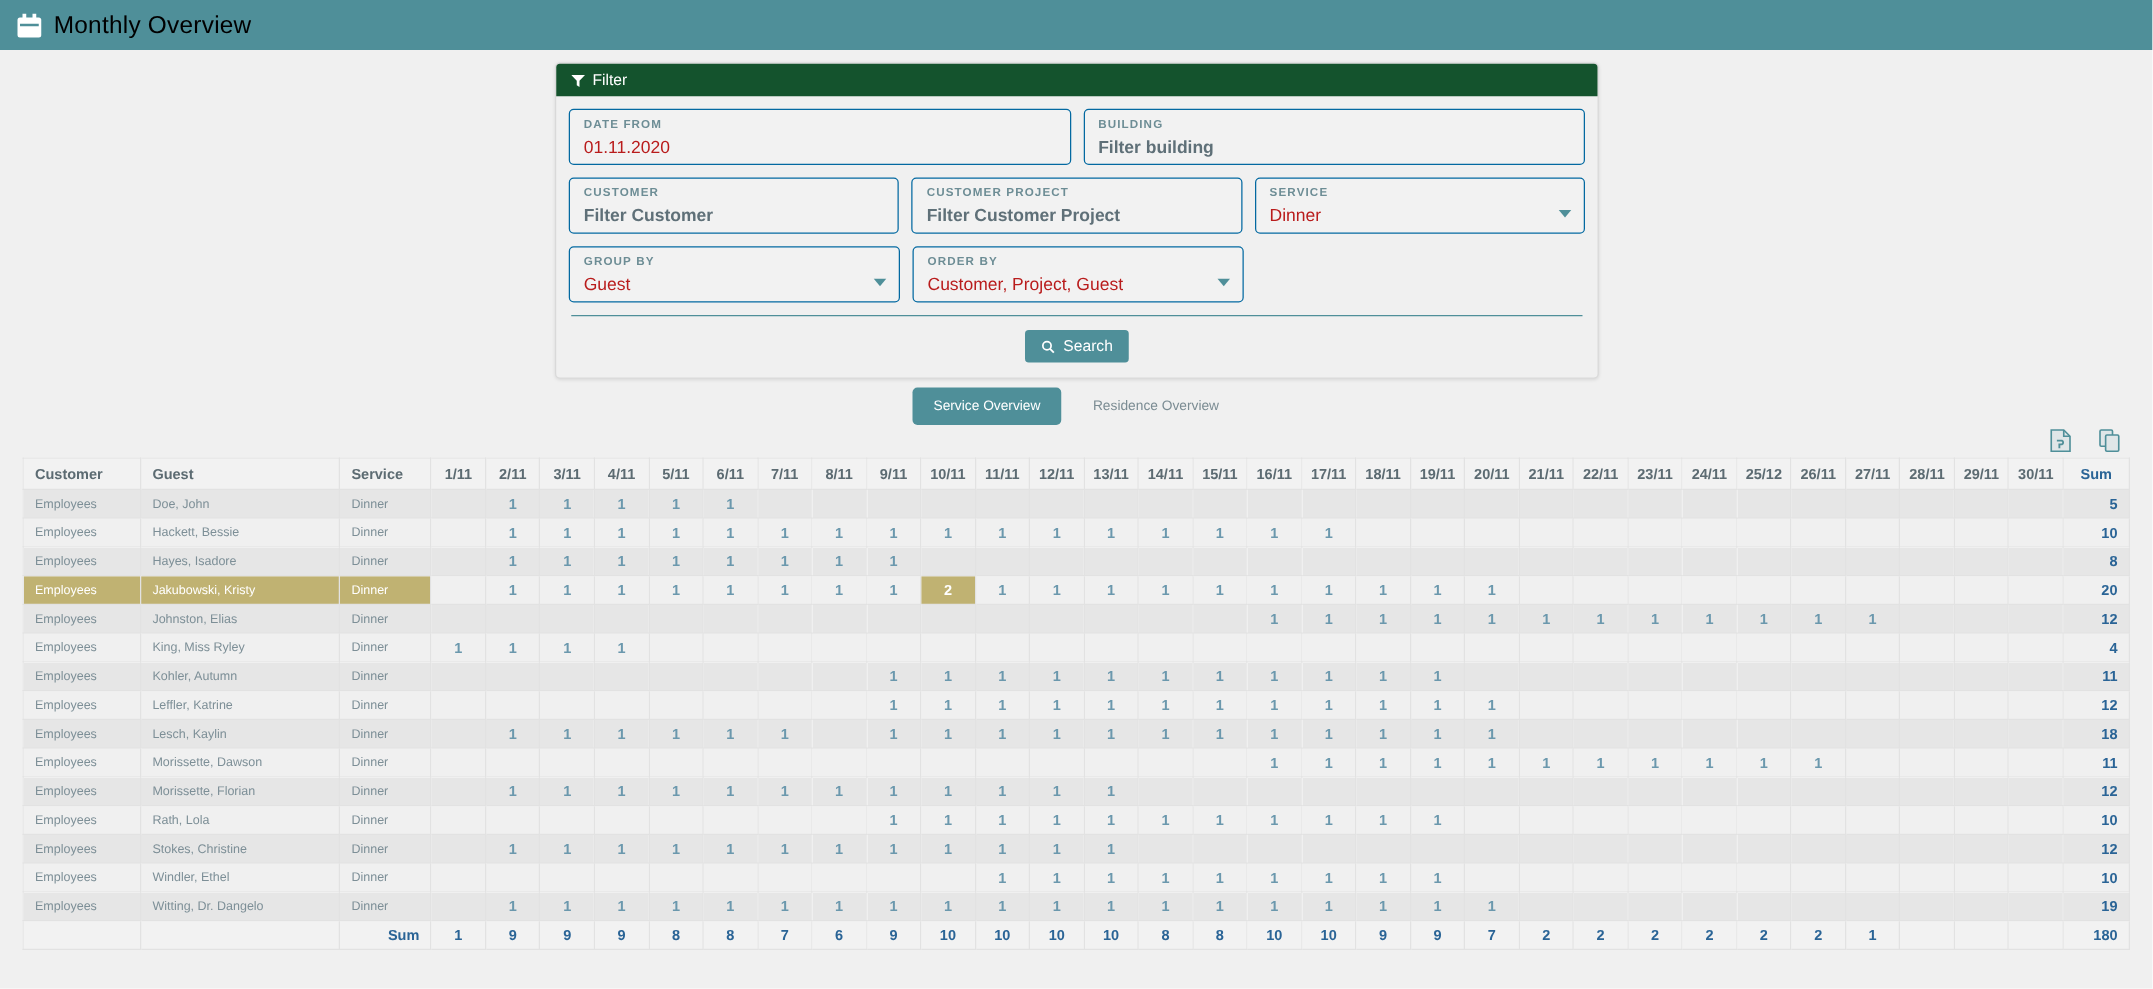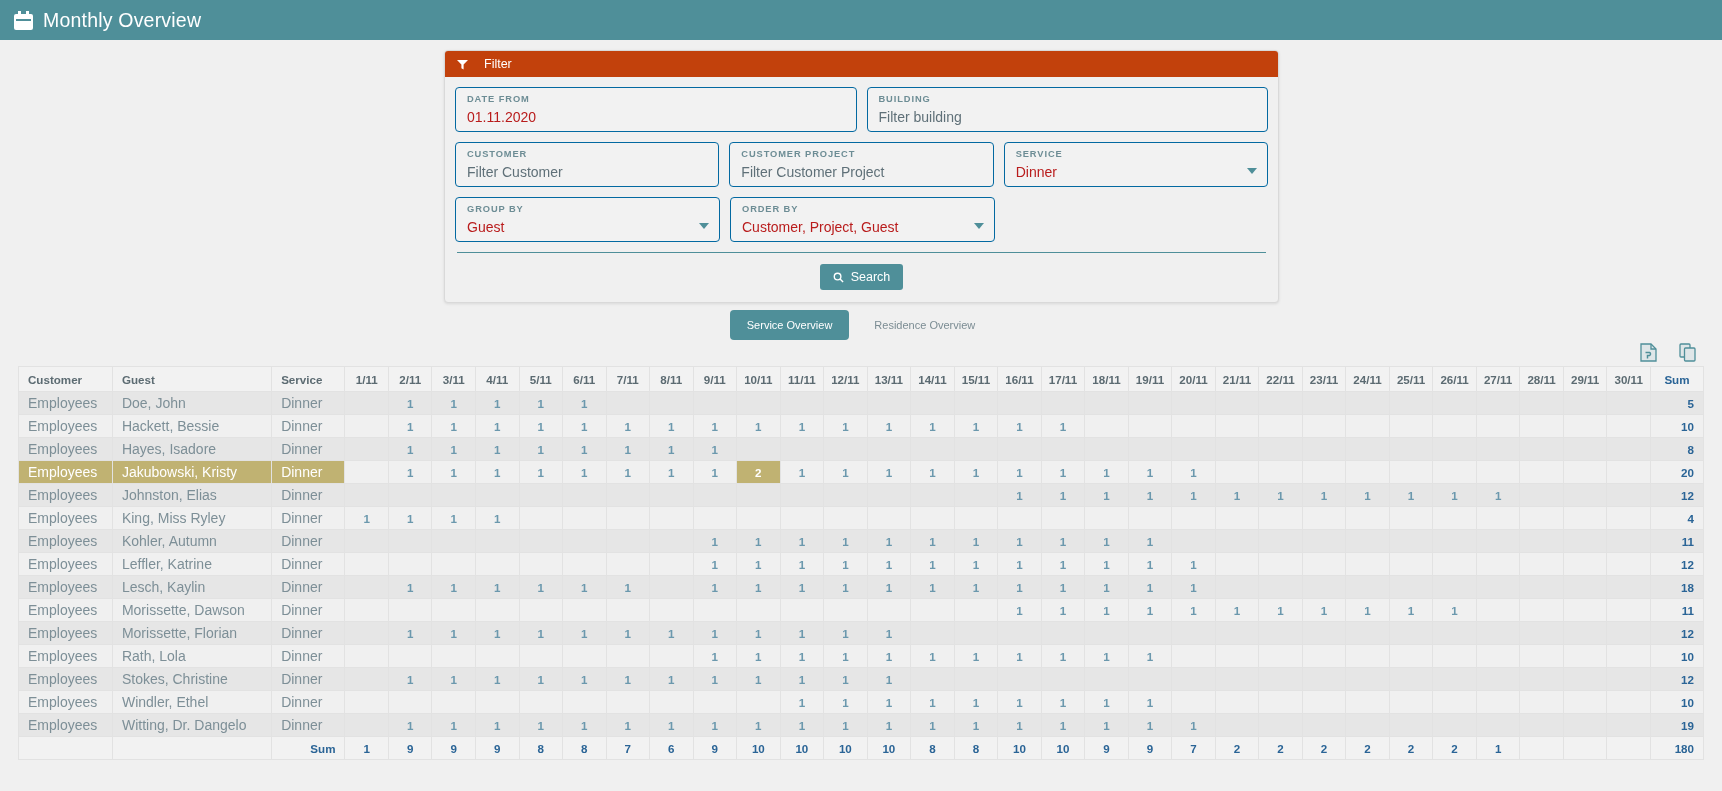--- a/index.html
+++ b/index.html
@@ -11,21 +11,21 @@
     overflow: hidden;
   }
   #app { position: relative; width: 1722px; height: 791px; background: #f0f0f0; }
 
   
   .titlebar {
     height: 40px;
     background: #4f8f99;
     display: flex; align-items: center;
     padding-left: 14px;
-    color: #ffffff;
+    color: #000000;
   }
   .titlebar .cal-icon { width: 19px; height: 19px; position: relative; margin-right: 10px; flex: 0 0 auto; }
   .titlebar .cal-icon .body {
     position: absolute; left: 0; top: 3px; width: 19px; height: 16px;
     background: #ffffff; border-radius: 2px;
   }
   .titlebar .cal-icon .strip {
     position: absolute; left: 2px; top: 8px; width: 15px; height: 2.5px; background: #4f8f99;
   }
   .titlebar .cal-icon .n1, .titlebar .cal-icon .n2 {
@@ -37,43 +37,42 @@
 
   
   .filter-card {
     position: absolute; left: 444px; top: 50px; width: 835px;
     background: #f0f0f0;
     border: 1px solid #d9d9d9;
     border-radius: 4px;
     box-shadow: 0 1px 3px rgba(0,0,0,.10);
   }
   .filter-head {
-    background: #c2410c; color: #fff;
+    background: #14532d; color: #fff;
     height: 26px; display: flex; align-items: center;
     padding-left: 12px; font-size: 12.5px;
     border-radius: 3px 3px 0 0;
-    gap: 10px;
   }
   .funnel { width: 11px; height: 11px; margin-right: 6px; display:inline-block; }
   .filter-body { padding: 10px 10px 0 10px; }
   .frow { display: flex; gap: 10px; margin-bottom: 10px; }
   .field {
     flex: 1 1 0; background: #f2f2f2;
     border: 1px solid #0369a1; border-radius: 4px;
     height: 45px; padding: 6px 11px 0 11px;
     position: relative;
   }
   .field .lbl {
     font-size: 9.3px; letter-spacing: .9px; font-weight: bold;
     color: #6d8d95; text-transform: uppercase; line-height: 11px;
   }
   .field .val {
     font-size: 14px; color: #b91c1c; line-height: 22px; margin-top: 1px;
   }
-  .field .val.placeholder { color: #5f7078; }
+  .field .val.placeholder { color: #5f7078; font-weight: bold; }
   .field .caret {
     position: absolute; right: 10px; bottom: 12px;
     width: 0; height: 0; border-left: 5px solid transparent;
     border-right: 5px solid transparent; border-top: 6px solid #4f8f99;
   }
   .field.ghost { background: transparent; border: none; }
   .divider { border-top: 1px solid #4f8f99; margin: 2px 2px 0 2px; }
   .search-row { display: flex; justify-content: center; padding: 11px 2px 12px 2px; }
   .btn-search {
     background: #4f8f99; color: #fff; border: none; border-radius: 3px;
@@ -119,21 +118,21 @@
   table.grid thead th.sum { color: #2a6496; }
 
   col.c-cust { width: 82px; }
   col.c-guest { width: 139px; }
   col.c-serv { width: 64px; }
   col.c-day  { width: 38px; }
   col.c-sum  { width: 46px; }
 
   tbody tr.even td { background: #e6e6e6; }
   tbody tr.odd  td { background: #f0f0f0; }
-  tbody td.txt { color: #7d8f97; text-align: left; padding-left: 9px; font-size: 14px; margin-left: 18px; }
+  tbody td.txt { color: #7d8f97; text-align: left; padding-left: 9px; font-size: 10px; margin-left: 18px; }
   tbody td.day { text-align: center; color: #6b98ad; font-weight: bold; }
   tbody td.sumcell { text-align: right; color: #2a6496; font-weight: bold; padding-right: 9px; }
 
   tbody tr.hl td.txt { background: #c0b272; color: #ffffff; }
   tbody td.hlcell { background: #c0b272 !important; color: #ffffff !important; }
 
   tfoot td {
     background: #f2f2f2; color: #2a6496; font-weight: bold;
     border: 1px solid #e2e2e2; height: 25px; font-size: 11.9px;
   }
@@ -299,21 +298,21 @@
             <th>15/11</th>
             <th>16/11</th>
             <th>17/11</th>
             <th>18/11</th>
             <th>19/11</th>
             <th>20/11</th>
             <th>21/11</th>
             <th>22/11</th>
             <th>23/11</th>
             <th>24/11</th>
-            <th>25/11</th>
+            <th>25/12</th>
             <th>26/11</th>
             <th>27/11</th>
             <th>28/11</th>
             <th>29/11</th>
             <th>30/11</th>
             <th class="sum">Sum</th>
           </tr>
       </thead>
       <tbody>
           <tr class="even">

